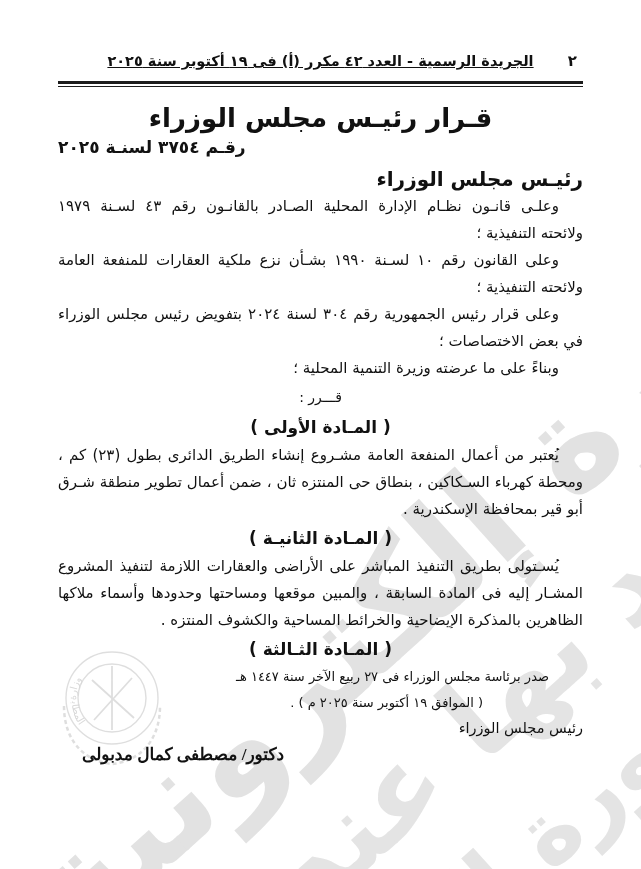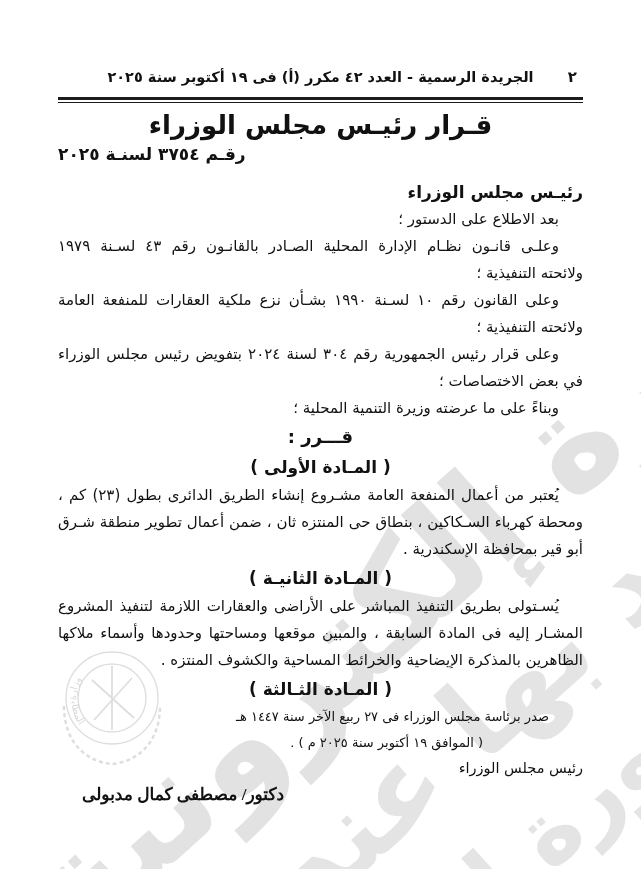--- a/index.html
+++ b/index.html
@@ -25,39 +25,39 @@
   }
   .wm-a { top:150px; right:-130px; font-size:140px; transform:rotate(-42deg); transform-origin:right top; color:#d9d9d9; opacity:.75; }
   .wm-b { top:330px; right:-170px; font-size:112px; transform:rotate(-42deg); transform-origin:right top; color:#dedede; opacity:.8; }
   .wm-c { top:640px; right:-40px;  font-size:92px;  transform:rotate(-42deg); transform-origin:right top; color:#dedede; opacity:.8; }
   .seal {
     position:absolute; left:48px; top:636px; width:128px; height:132px;
     z-index:0; opacity:.55; pointer-events:none;
   }
   
   .content { position:relative; z-index:1; padding:0 58px; }
-  .header-row { position:relative; height:30px; margin-top:62px; }
+  .header-row { position:relative; height:30px; margin-top:46px;text-decoration:underline; }
   .header-title {
     text-align:center; font-weight:bold; font-size:14.5px; line-height:30px;
   }
   .page-number {
     position:absolute; left:auto; right:6px; top:0;
     font-weight:bold; font-size:15px; line-height:30px;
   }
   .rule { height:2px; border-top:3px solid #1c1c1c; border-bottom:1px solid #1c1c1c; margin-top:5px; }
 
-  .decree-title    { text-align:center; font-weight:bold; font-size:26px; line-height:34px; margin-top:5px; letter-spacing:0; }
+  .decree-title    { text-align:center; font-weight:bold; font-size:26px; line-height:34px; margin-top:14px; letter-spacing:0; }
   .decree-number   { text-align:left; font-weight:bold; font-size:17px; line-height:24px; }
-  .issuer          { font-weight:bold; font-size:17px; line-height:28px; margin-top:12px; }
+  .issuer          { font-weight:bold; font-size:20px; line-height:28px; margin-top:6px; }
 
   p { margin:0; font-size:15px; line-height:27px; }
   .indent  { padding-right:24px; }
   .j       { text-align:justify; text-align-last:justify; }
   .center-b{ text-align:center; font-weight:bold; font-size:17px; line-height:30px; }
-  .decided { text-align:center; font-weight:bold; font-size:18px; line-height:30px; }
+  .decided { text-align:center; font-weight:normal; font-size:14px; line-height:30px; }
 
   .issued-1 { font-size:13px; line-height:26px; padding-right:34px; }
   .issued-2 { font-size:13px; line-height:26px; padding-right:100px; }
   .sig-title{ font-size:14.5px; line-height:24px; text-align:right; padding-left:78px; }
   .sig-name { font-weight:bold; font-size:17px; line-height:30px; text-align:left; padding-left:24px;font-family:Liberation Serif, serif; }
 </style>
 </head>
 <body>
 
 <div class="page">
@@ -91,21 +91,20 @@
       <div class="header-title">الجريدة الرسمية - العدد ٤٢ مكرر (أ) فى ١٩ أكتوبر سنة ٢٠٢٥</div>
       <div class="page-number">٢</div>
     </div>
     <div class="rule"></div>
 
     <div class="decree-title">قـرار رئيـس مجلس الوزراء</div>
     <div class="decree-number">رقـم ٣٧٥٤ لسنـة ٢٠٢٥</div>
 
     <div class="issuer">رئيـس مجلس الوزراء</div>
 
-    <p class="indent">بعد الاطلاع على الدستور ؛</p>
     <p class="indent j">وعلـى قانـون نظـام الإدارة المحلية الصـادر بالقانـون رقم ٤٣ لسـنة ١٩٧٩</p>
     <p>ولائحته التنفيذية ؛</p>
     <p class="indent j">وعلى القانون رقم ١٠ لسـنة ١٩٩٠ بشـأن نزع ملكية العقارات للمنفعة العامة</p>
     <p>ولائحته التنفيذية ؛</p>
     <p class="indent j">وعلى قرار رئيس الجمهورية رقم ٣٠٤ لسنة ٢٠٢٤ بتفويض رئيس مجلس الوزراء</p>
     <p>في بعض الاختصاصات ؛</p>
     <p class="indent">وبناءً على ما عرضته وزيرة التنمية المحلية ؛</p>
 
     <div class="decided">قـــرر :</div>
 

